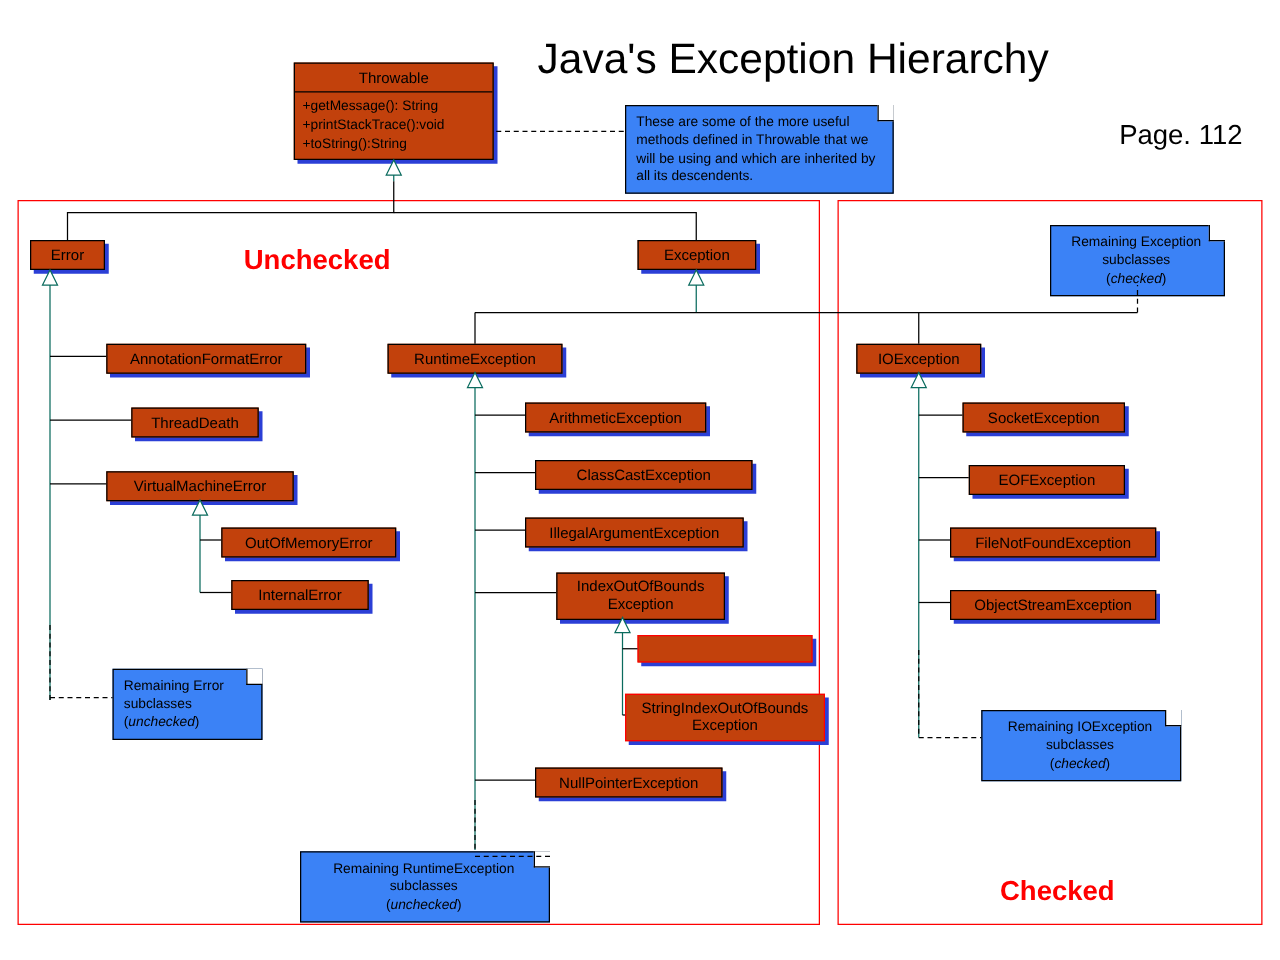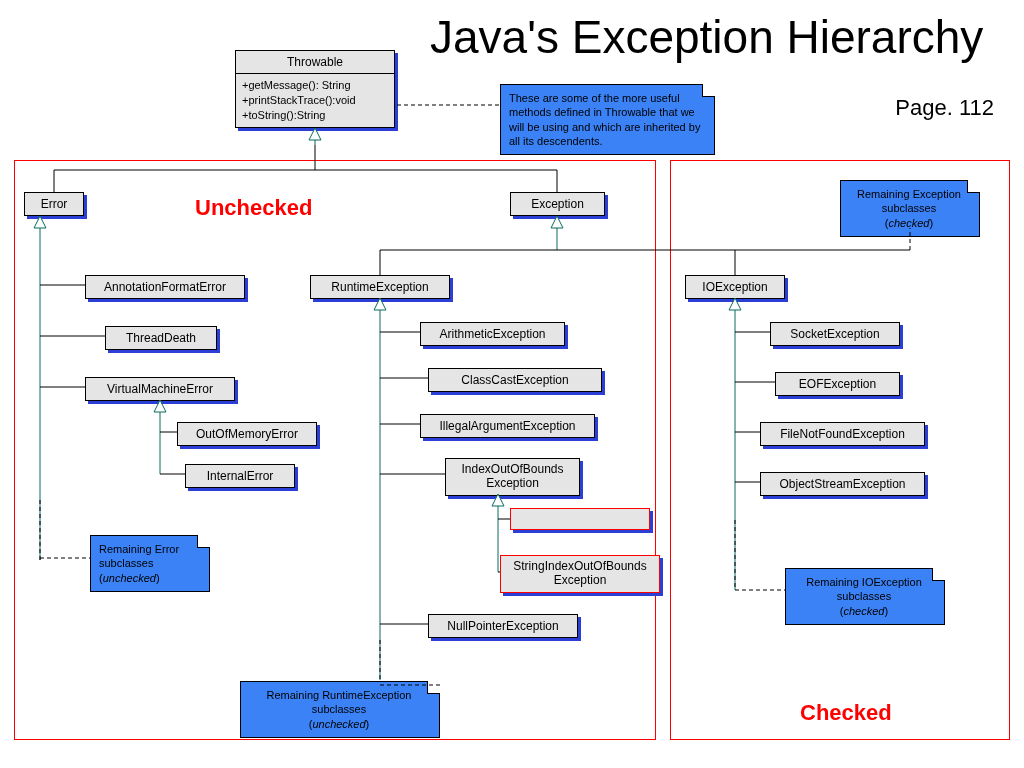--- a/index.html
+++ b/index.html
@@ -7,31 +7,31 @@
   body {
     width: 1024px;
     height: 768px;
     font-family: Arial, Helvetica, sans-serif;
     background: #fff;
     position: relative;
     overflow: hidden;
   }
   .title {
     position: absolute;
-    left: 430px; top: 10px;
-    font-size: 46px;
+    left: 430px; top: 28px;
+    font-size: 34px;
   }
   .page-num {
     position: absolute;
     right: 30px; top: 95px;
     font-size: 22px;
   }
   .classbox {
     position: absolute;
-    background: #e5e5e5;
+    background: #c2410c;
     border: 1px solid #000;
     box-shadow: 3px 3px 0 #2b3fd6;
     font-size: 12px;
     text-align: center;
     padding: 4px 6px;
   }
   .classbox.redborder { border-color: red; box-shadow: 3px 3px 0 #2b3fd6; }
   .classbox .name { font-weight: normal; }
   .throwable {
     left: 235px; top: 50px; width: 160px; text-align: left; padding: 0;
@@ -89,21 +89,21 @@
 +printStackTrace():void
 +toString():String</div>
 </div>
 
 <div class="note" style="left:500px; top:84px; width:215px;">These are some of the more useful methods defined in Throwable that we will be using and which are inherited by all its descendents.</div>
 
 <div class="classbox" style="left:24px; top:192px; width:60px;"><span class="name">Error</span></div>
 <div class="classbox" style="left:510px; top:192px; width:95px;"><span class="name">Exception</span></div>
 
 <div class="classbox" style="left:85px; top:275px; width:160px;"><span class="name">AnnotationFormatError</span></div>
-<div class="classbox" style="left:105px; top:326px; width:112px;"><span class="name">ThreadDeath</span></div>
+<div class="classbox" style="left:105px; top:326px; width:102px;"><span class="name">ThreadDeath</span></div>
 <div class="classbox" style="left:85px; top:377px; width:150px;"><span class="name">VirtualMachineError</span></div>
 <div class="classbox" style="left:177px; top:422px; width:140px;"><span class="name">OutOfMemoryError</span></div>
 <div class="classbox" style="left:185px; top:464px; width:110px;"><span class="name">InternalError</span></div>
 
 <div class="note" style="left:90px; top:535px; width:120px; ">
   Remaining Error<br>subclasses<br>(<i>unchecked</i>)
 </div>
 
 <div class="classbox" style="left:310px; top:275px; width:140px;"><span class="name">RuntimeException</span></div>
 <div class="classbox" style="left:685px; top:275px; width:100px;"><span class="name">IOException</span></div>

